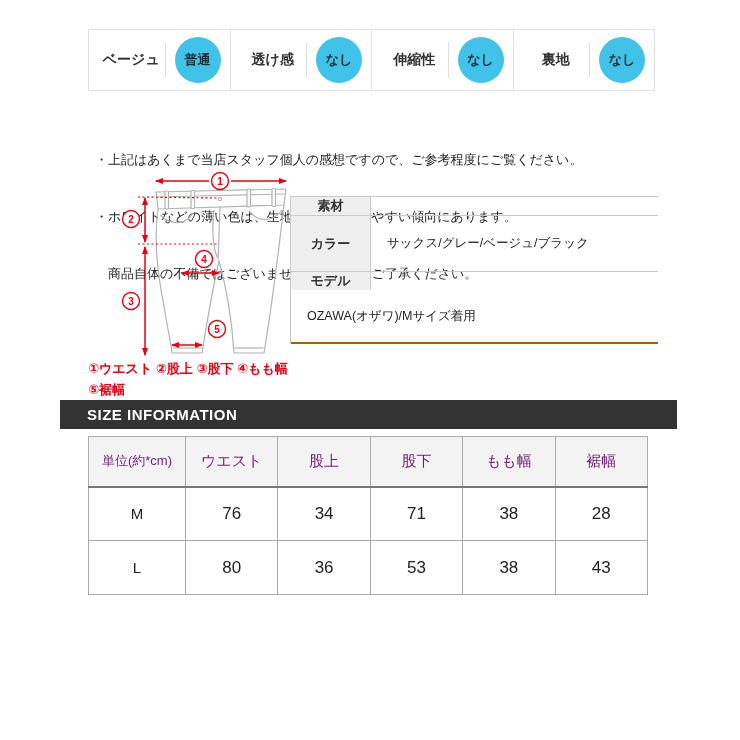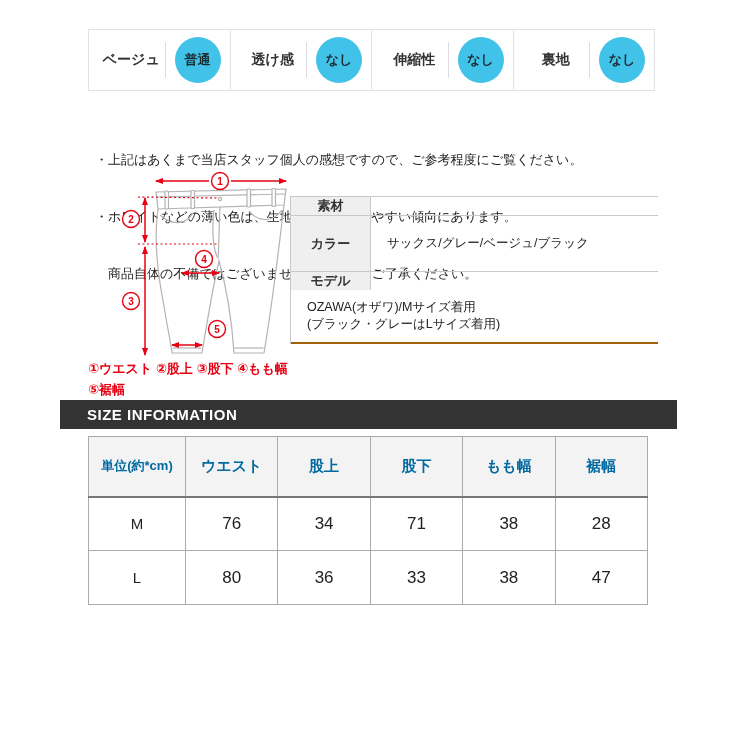--- a/index.html
+++ b/index.html
@@ -47,22 +47,22 @@
   
   .size-bar { position:absolute; left:60px; top:400px; width:617px; height:29px;
     background:#333; color:#fff; font-size:15px; font-weight:700;
     letter-spacing:0.5px; line-height:29px; padding-left:27px; }
 
   
   .size-table { position:absolute; left:88px; top:436px; width:560px;
     border-collapse:collapse; table-layout:fixed; }
   .size-table th, .size-table td { border:1px solid #aaa; text-align:center; }
   .size-table col.c-unit { width:97px; }
-  .size-table thead th { height:60px; background:#f3f3f3; font-size:15px;
-    font-weight:700; color:#0369a1; border-bottom:2px solid #777; }
+  .size-table thead th { height:50px; background:#f3f3f3; font-size:15px;
+    font-weight:400; color:#701a75; border-bottom:2px solid #777; }
   .size-table thead th.unit { font-size:13px; }
   .size-table tbody td { height:54px; font-size:16px; color:#222; }
   .size-table tbody td.sz { font-size:15px; }
   .size-table tbody td.val { font-size:17px; }
 
   
   .notes { position:absolute; left:88px; top:603px; font-size:13.5px;
     line-height:19.5px; color:#2b2b2b; }
 </style>
 </head>
@@ -160,21 +160,20 @@
     <div class="spec-row r-color">
       <div class="spec-label">カラー</div>
       <div class="spec-value">
         <div>サックス/グレー/ベージュ/ブラック</div>
       </div>
     </div>
     <div class="spec-row r-model">
       <div class="spec-label">モデル</div>
       <div class="spec-value">
         <div>OZAWA(オザワ)/Mサイズ着用</div>
-        <div>(ブラック・グレーはLサイズ着用)</div>
       </div>
     </div>
   </div>
 
   <div class="size-bar">SIZE INFORMATION</div>
 
   <table class="size-table">
     <colgroup>
       <col class="c-unit">
         <col>
@@ -199,21 +198,21 @@
         <td class="val">76</td>
         <td class="val">34</td>
         <td class="val">71</td>
         <td class="val">38</td>
         <td class="val">28</td>
       </tr>
       <tr>
         <td class="sz">L</td>
         <td class="val">80</td>
         <td class="val">36</td>
-        <td class="val">33</td>
+        <td class="val">53</td>
         <td class="val">38</td>
-        <td class="val">47</td>
+        <td class="val">43</td>
       </tr>
     </tbody>
   </table>
 
 
 </div>
 
 </body></html>

